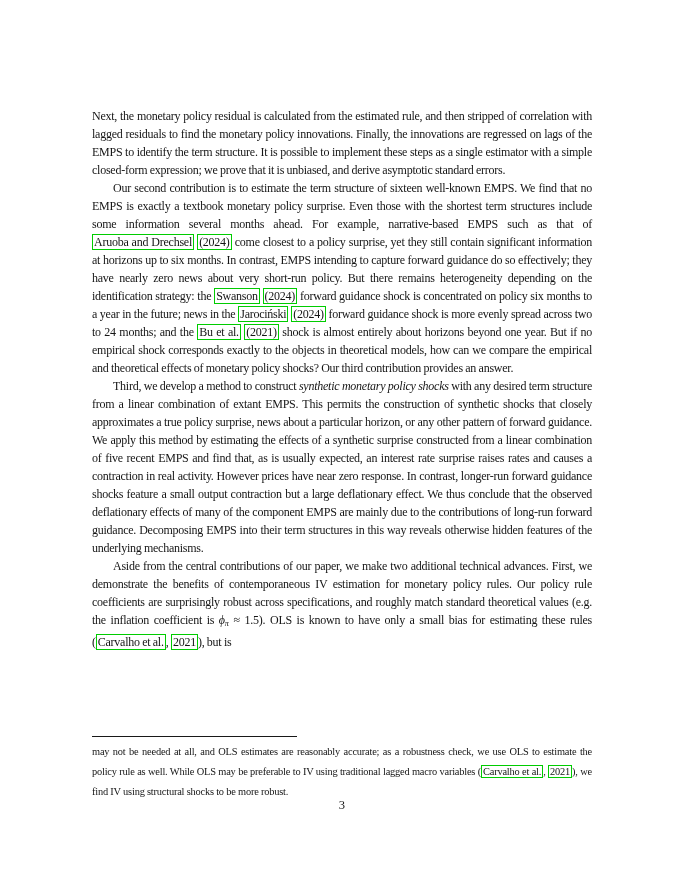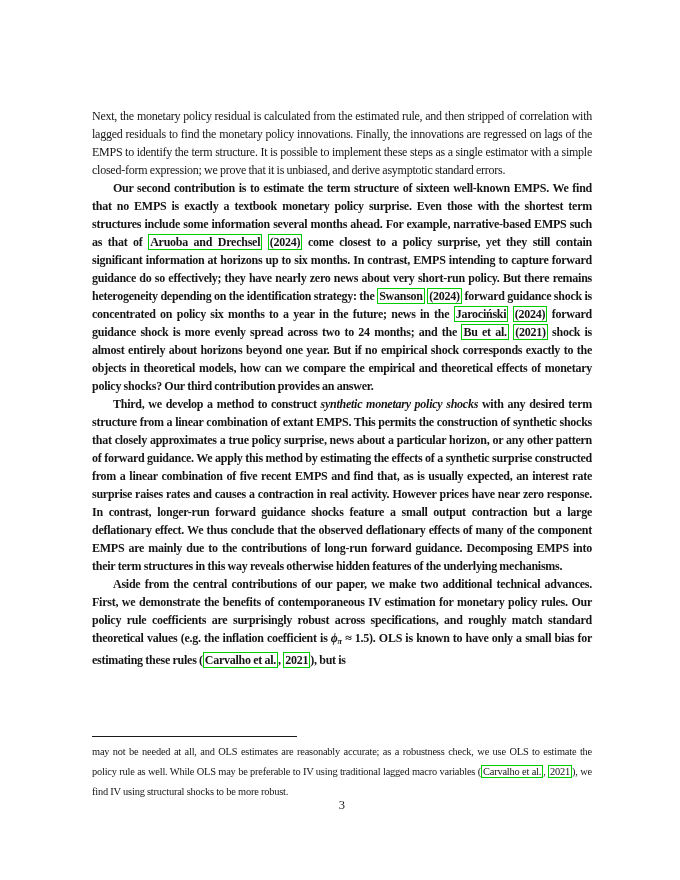--- a/index.html
+++ b/index.html
@@ -27,21 +27,20 @@
     letter-spacing: -0.25px;
     word-spacing: -0.3px;
     margin-top: 8px;
   }
   p.para {
     margin: 0;
     padding: 0;
   }
   p.para.indent {
     text-indent: 21px;
-    font-weight: bold;
   }
   .seg-italic { font-style: italic; }
   .seg-math   { font-style: italic; }
   .seg-sub    {
     font-style: italic;
     font-size: 68%;
     vertical-align: -0.25em;
     letter-spacing: 0;
   }
   .seg-cite {

